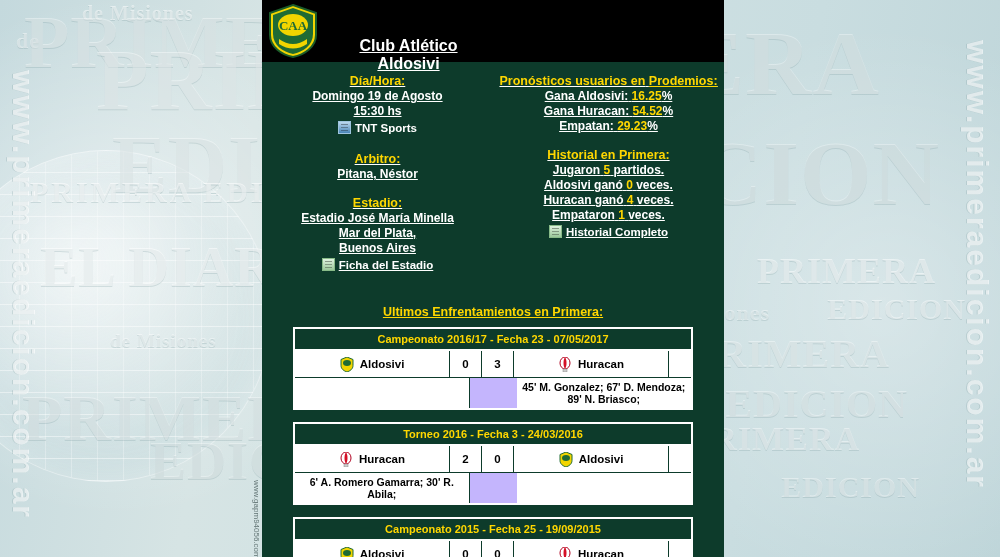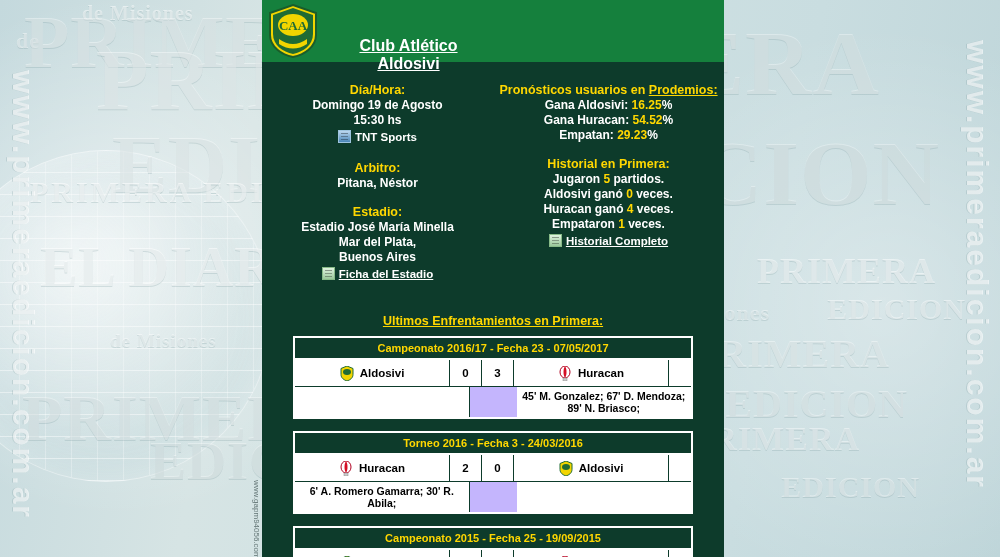--- a/index.html
+++ b/index.html
@@ -114,21 +114,21 @@
     height: 557px;
     background: #0d3b2b;
     color: #ffffff;
     overflow: hidden;
   }
 
   
   #header-band {
     position: relative;
     height: 62px;
-    background: #15803d;
+    background: #000000;
     display: flex;
     align-items: center;
   }
   .team-head {
     display: flex;
     align-items: center;
     height: 62px;
   }
   .team-head.left { width: 231px; }
   .team-head.right { width: 231px; }
@@ -149,21 +149,22 @@
     flex: 1;
     padding: 0 4px;
     cursor: pointer;
     font-family: "Liberation Sans", sans-serif;
     margin-top: 48px;
   }
 
   
   #info {
     display: flex;
-    padding-top: 21px;
+    padding-top: 12px;
+    text-decoration: underline;
   }
   #info-left { width: 50%; text-align: center; }
   #info-right { width: 50%; text-align: center; }
   .lbl {
     color: #ffd700;
     font-weight: bold;
     font-size: 12.5px;
     margin-bottom: 1px;
   }
   .val {

